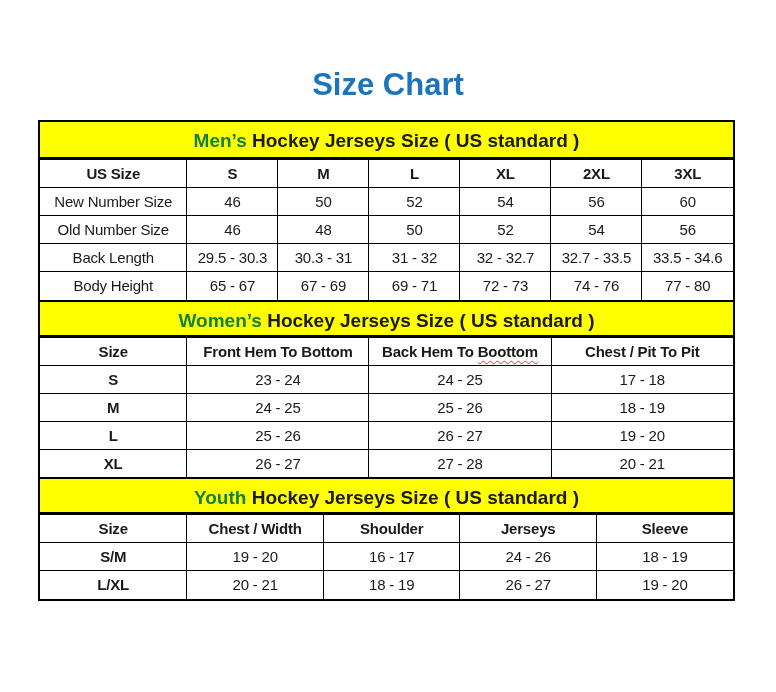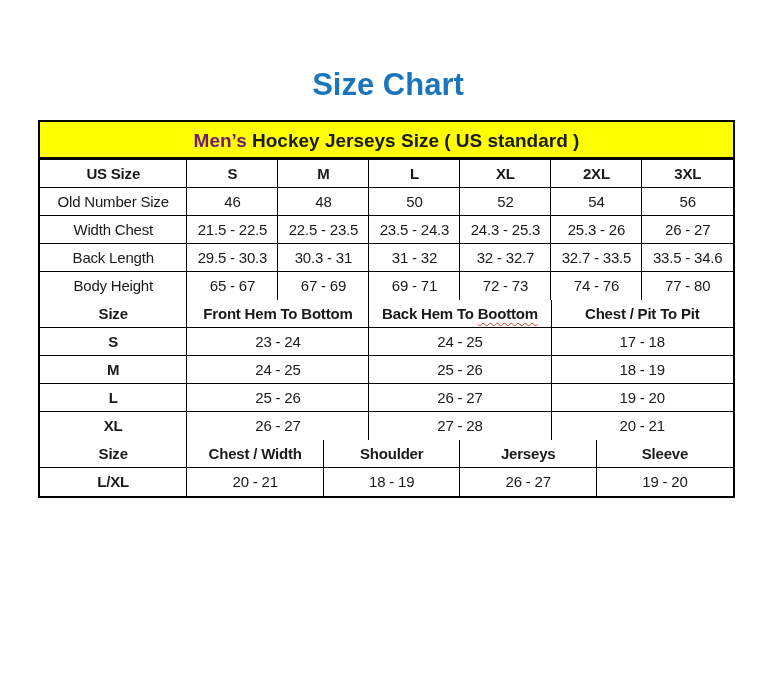--- a/index.html
+++ b/index.html
@@ -33,21 +33,21 @@
     line-height: 37px;
     text-align: center;
     background: #ffff00;
     font-size: 19px;
     font-weight: bold;
     border-bottom: 2px solid #000;
     white-space: pre;
   }
   .banner + table { border-top: none; }
   .banner.mid { border-top: 2px solid #000; }
-  .banner .hl { color: #701a75; text-align: right; }
+  .banner .hl { color: #15803d; text-align: right; }
   table {
     width: 100%;
     border-collapse: collapse;
     border: hidden; 
     table-layout: fixed;
     padding-left: 8px;
   }
   th, td {
     border: 1px solid #000;
     height: 28px;
@@ -96,38 +96,38 @@
               <th>S</th>
               <th>M</th>
               <th>L</th>
               <th>XL</th>
               <th>2XL</th>
               <th>3XL</th>
             </tr>
           </thead>
           <tbody>
             <tr>
+              <th>New Number Size</th>
+              <td>46</td>
+              <td>50</td>
+              <td>52</td>
+              <td>54</td>
+              <td>56</td>
+              <td>60</td>
+            </tr>
+            <tr>
               <th>Old Number Size</th>
               <td>46</td>
               <td>48</td>
               <td>50</td>
               <td>52</td>
               <td>54</td>
               <td>56</td>
             </tr>
             <tr>
-              <th>Width Chest</th>
-              <td>21.5 - 22.5</td>
-              <td>22.5 - 23.5</td>
-              <td>23.5 - 24.3</td>
-              <td>24.3 - 25.3</td>
-              <td>25.3 - 26</td>
-              <td>26 - 27</td>
-            </tr>
-            <tr>
               <th>Back Length</th>
               <td>29.5 - 30.3</td>
               <td>30.3 - 31</td>
               <td>31 - 32</td>
               <td>32 - 32.7</td>
               <td>32.7 - 33.5</td>
               <td>33.5 - 34.6</td>
             </tr>
             <tr>
               <th>Body Height</th>
@@ -136,20 +136,21 @@
               <td>69 - 71</td>
               <td>72 - 73</td>
               <td>74 - 76</td>
               <td>77 - 80</td>
             </tr>
           </tbody>
         </table>
     </section>
 
     <section class="sec-women">
+      <div class="banner mid"><span class="hl">Women’s</span><span> Hockey Jerseys Size ( US standard )</span></div>
       <table>
           <colgroup>
             <col style="width: 21.2%;">
             <col style="width: 26.27%;">
             <col style="width: 26.27%;">
             <col style="width: 26.26%;">
           </colgroup>
           <thead>
             <tr>
               <th>Size</th>
@@ -181,39 +182,47 @@
               <th>XL</th>
               <td>26 - 27</td>
               <td>27 - 28</td>
               <td>20 - 21</td>
             </tr>
           </tbody>
         </table>
     </section>
 
     <section class="sec-youth">
+      <div class="banner mid"><span class="hl">Youth</span><span> Hockey Jerseys Size ( US standard )</span></div>
       <table>
           <colgroup>
             <col style="width: 21.2%;">
             <col style="width: 19.7%;">
             <col style="width: 19.7%;">
             <col style="width: 19.7%;">
             <col style="width: 19.7%;">
           </colgroup>
           <thead>
             <tr>
               <th>Size</th>
               <th>Chest / Width</th>
               <th>Shoulder</th>
               <th>Jerseys</th>
               <th>Sleeve</th>
             </tr>
           </thead>
           <tbody>
             <tr>
+              <th>S/M</th>
+              <td>19 - 20</td>
+              <td>16 - 17</td>
+              <td>24 - 26</td>
+              <td>18 - 19</td>
+            </tr>
+            <tr>
               <th>L/XL</th>
               <td>20 - 21</td>
               <td>18 - 19</td>
               <td>26 - 27</td>
               <td>19 - 20</td>
             </tr>
           </tbody>
         </table>
     </section>
 

